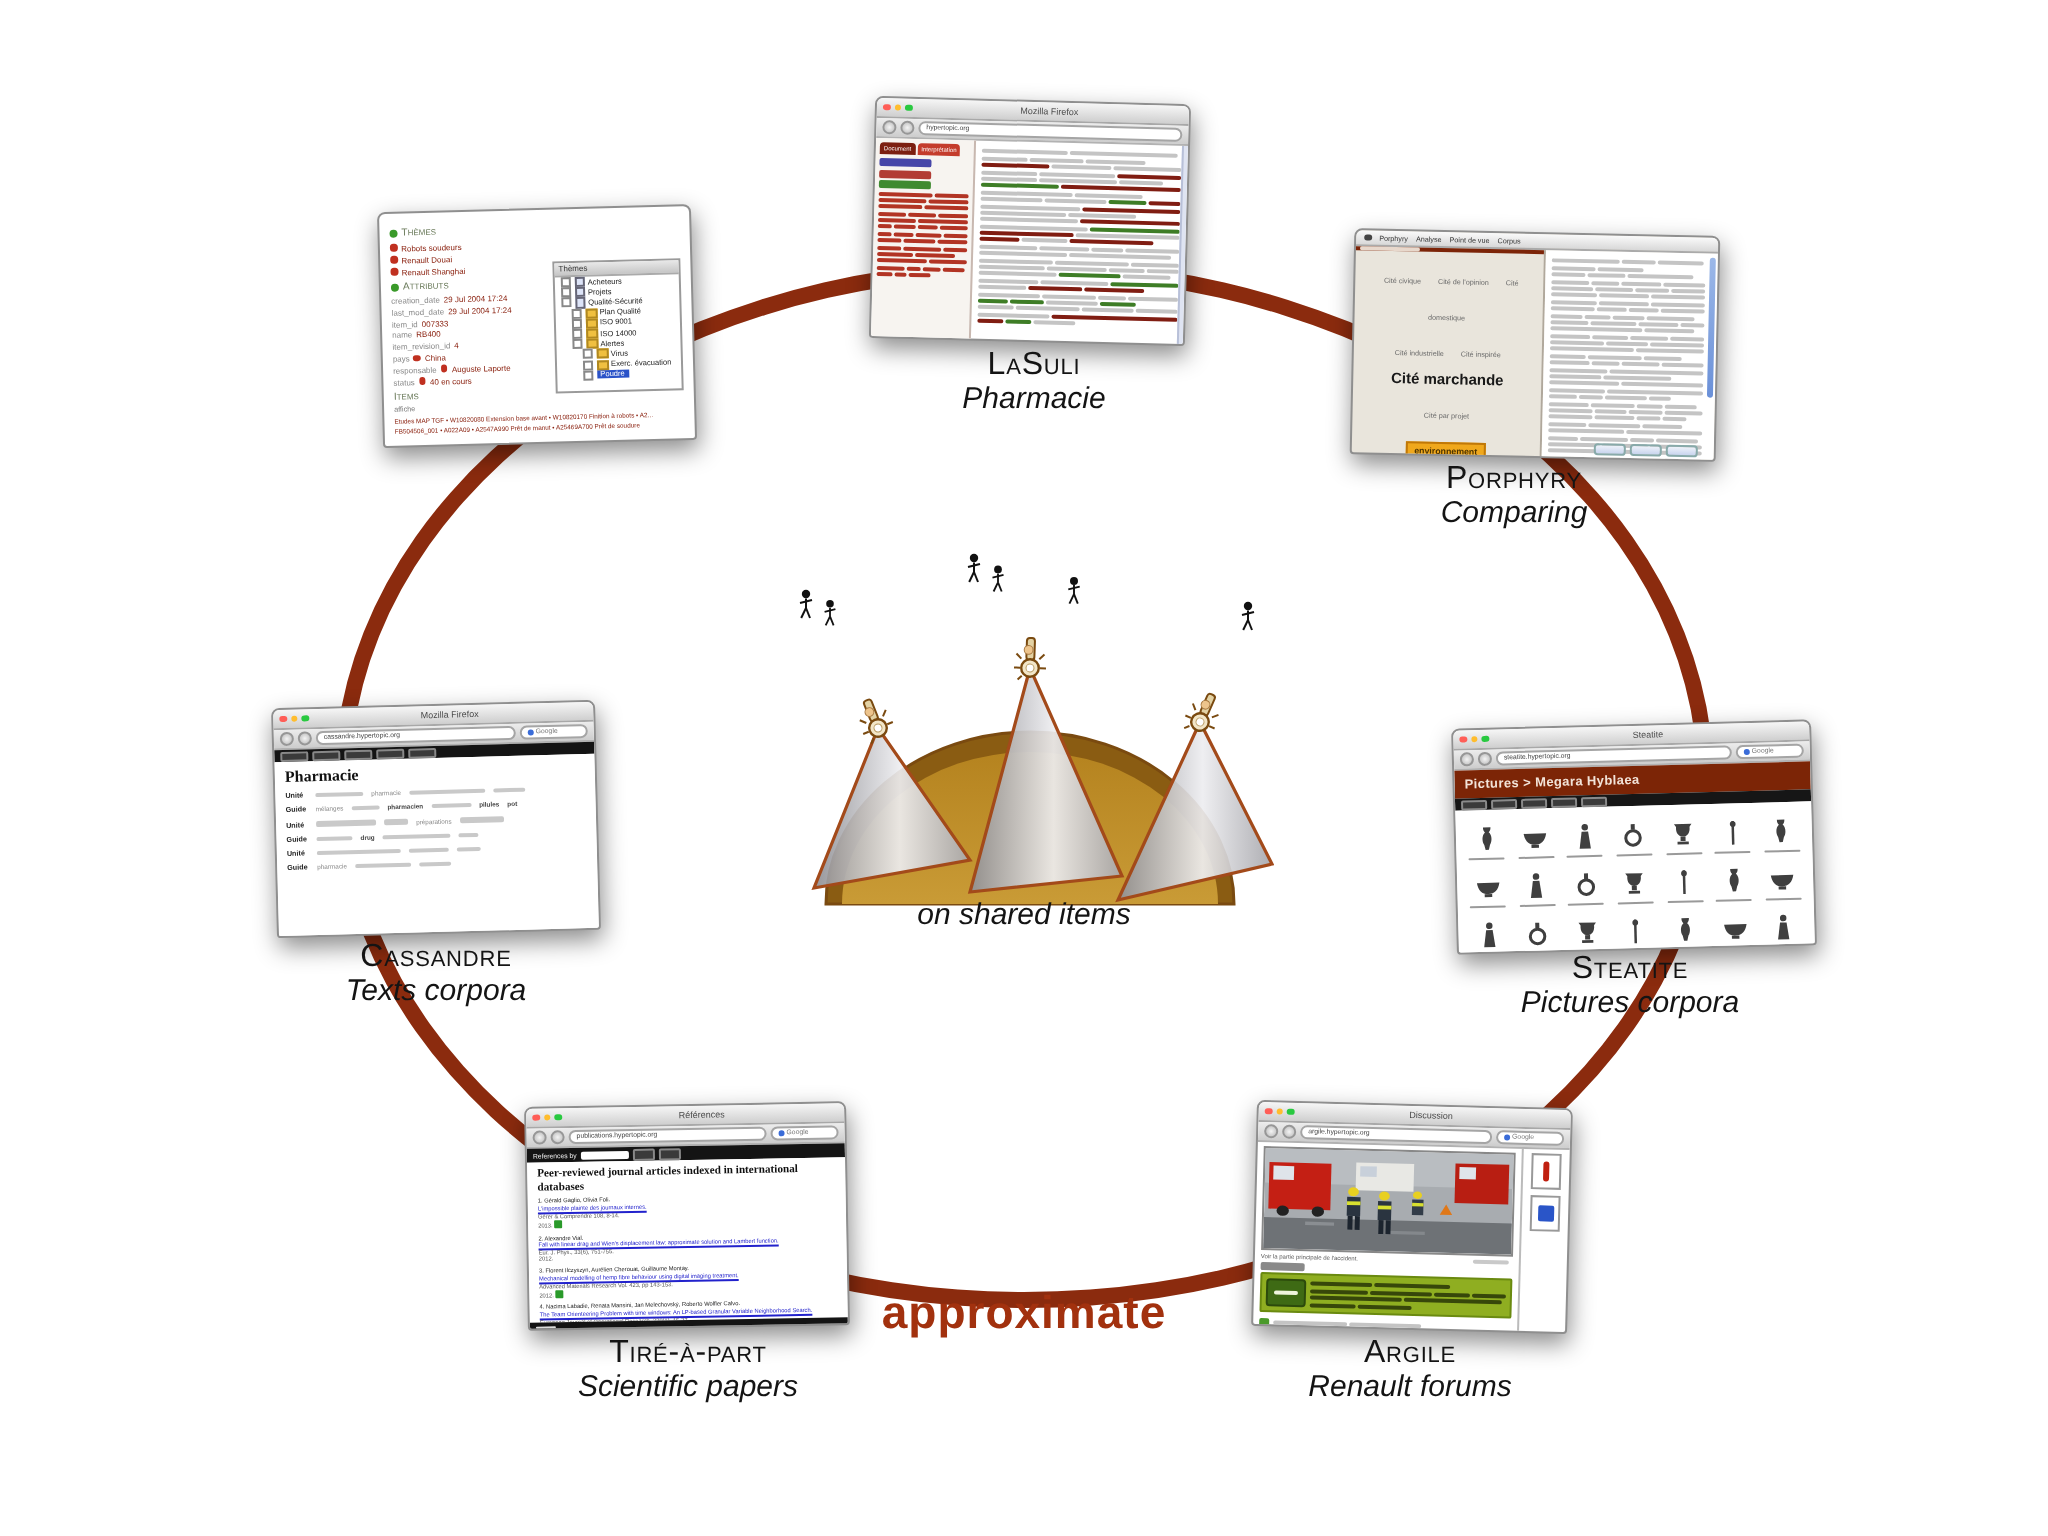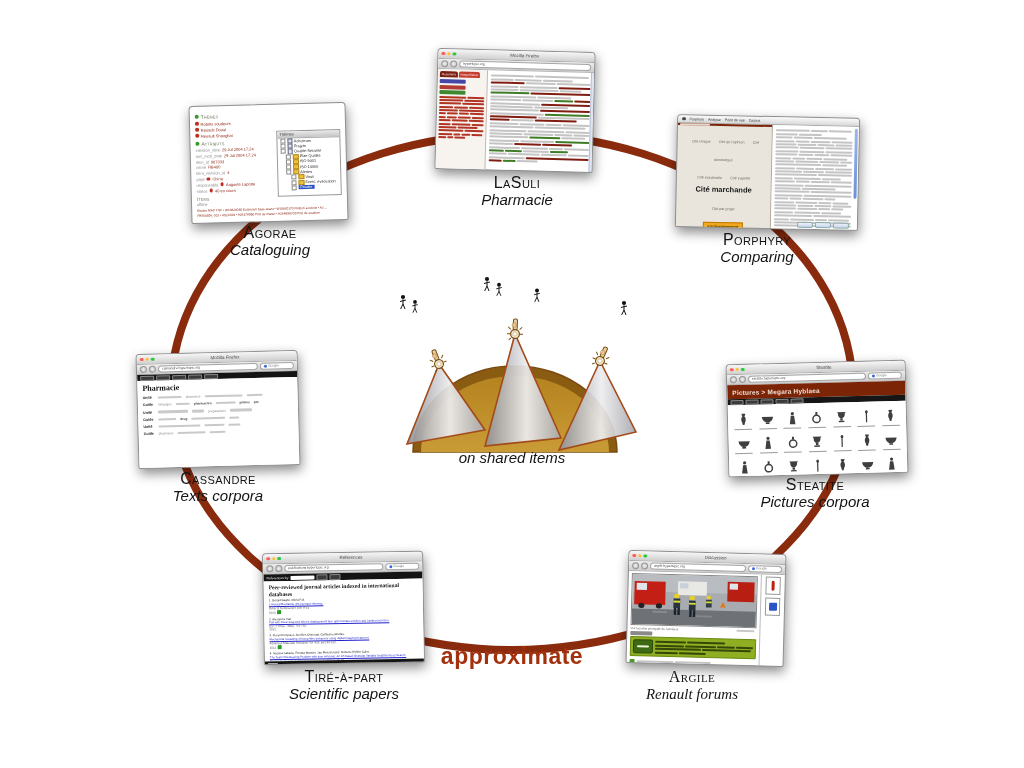--- a/index.html
+++ b/index.html
@@ -213,37 +213,33 @@
     <use href="#torch" transform="translate(128,68) rotate(2)"></use>
     <use href="#torch" transform="translate(213,95) rotate(24)"></use>
     <use href="#fig" transform="translate(16,40)"></use>
     <use href="#fig" transform="translate(28,44) scale(.9)"></use>
     <use href="#fig" transform="translate(100,22)"></use>
     <use href="#fig" transform="translate(112,27) scale(.92)"></use>
     <use href="#fig" transform="translate(150,33) scale(.95)"></use>
     <use href="#fig" transform="translate(237,46)"></use>
   </svg>
 
-  <div class="applabel" style="left:190px;top:224px;width:160px;">
-    <div class="nm">Agorae</div>
-    <div class="rl">Cataloguing</div>
-  </div>
   <div class="applabel" style="left:437px;top:174px;width:160px;">
     <div class="nm">LaSuli</div>
     <div class="rl">Pharmacie</div>
   </div>
   <div class="applabel" style="left:677px;top:231px;width:160px;">
     <div class="nm">Porphyry</div>
     <div class="rl">Comparing</div>
   </div>
   <div class="applabel" style="left:735px;top:476px;width:160px;">
     <div class="nm">Steatite</div>
     <div class="rl">Pictures corpora</div>
   </div>
-  <div class="applabel" style="left:612px;top:668px;width:160px;font-family:Liberation Serif, serif;">
+  <div class="applabel" style="left:625px;top:668px;width:160px;">
     <div class="nm">Argile</div>
     <div class="rl">Renault forums</div>
   </div>
   <div class="applabel" style="left:138px;top:470px;width:160px;">
     <div class="nm">Cassandre</div>
     <div class="rl">Texts corpora</div>
   </div>
   <div class="applabel" style="left:264px;top:668px;width:160px;">
     <div class="nm">Tiré-à-part</div>
     <div class="rl">Scientific papers</div>

